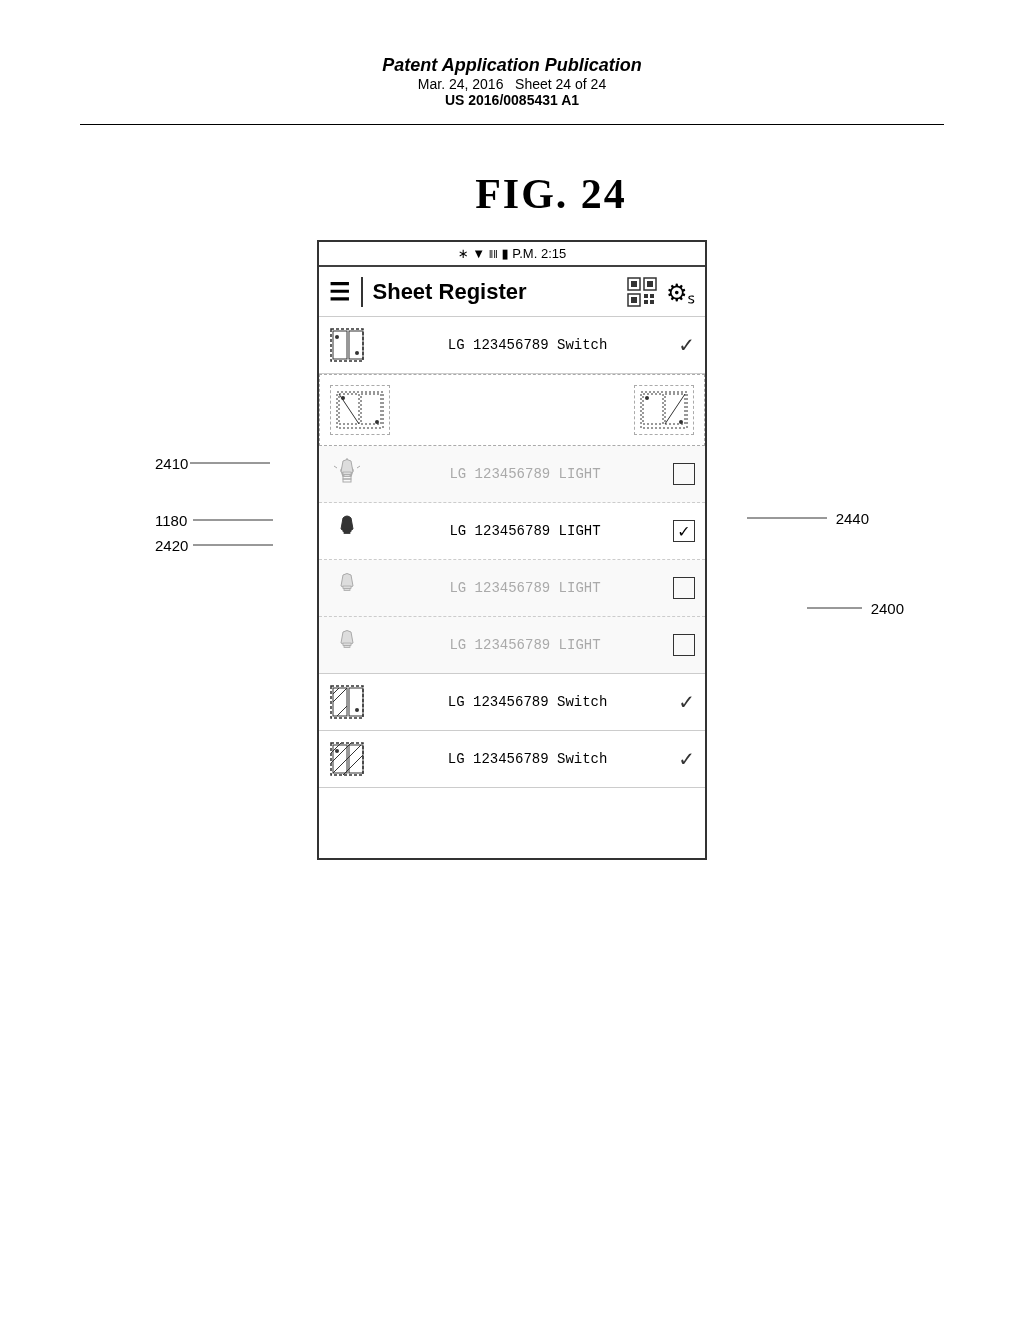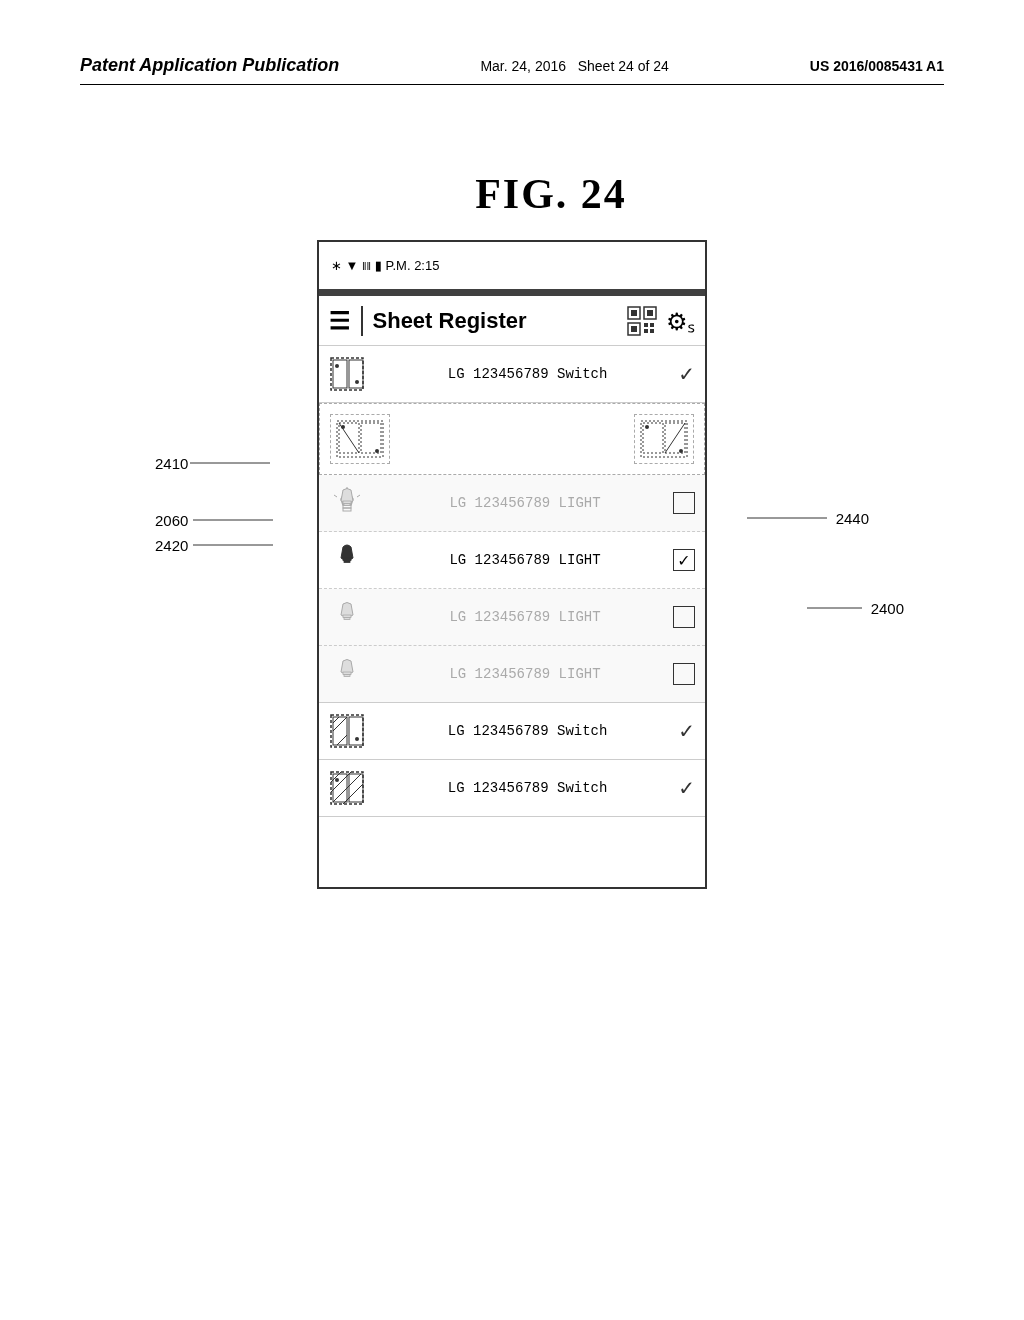--- a/index.html
+++ b/index.html
@@ -15,21 +15,22 @@
     
     .patent-header {
       position: absolute;
       top: 55px;
       left: 80px;
       right: 80px;
       display: flex;
       justify-content: space-between;
       align-items: center;
       border-bottom: 1px solid #000;
-      padding-bottom: 8px;
+      padding-bottom: 16px;
+      flex-direction: column;
     }
     .patent-title {
       font-size: 18px;
       font-weight: bold;
       font-style: italic;
     }
     .patent-date {
       font-size: 14px;
     }
     .patent-number {
@@ -58,23 +59,23 @@
       left: 50%;
       transform: translateX(-50%);
       width: 390px;
       border: 2px solid #333;
       background: #fff;
     }
 
     
     .status-bar {
       background: #fff;
-      border-bottom: 7px solid #404040;
-      padding: 16px 12px;
-      text-align: left;
+      border-bottom: 2px solid #404040;
+      padding: 4px 12px;
+      text-align: center;
       font-size: 13px;
       font-family: Arial, sans-serif;
     }
 
     
     .title-bar {
       display: flex;
       align-items: center;
       padding: 8px 10px;
       border-bottom: 1px solid #ccc;
@@ -327,21 +328,21 @@
 </div>
 
 <div style="position:absolute; top:455px; left:155px; font-size:15px; font-family:Liberation Sans, sans-serif;">
   <span>2410</span>
   <svg style="position:absolute; left:35px; top:7px;" width="80" height="2">
       <line x1="0" y1="1" x2="80" y2="1" stroke="#333" stroke-width="1"></line>
     </svg>
 </div>
 
 <div style="position:absolute; top:512px; left:155px; font-size:15px; font-family:Arial;">
-  <span>2060</span>
+  <span>1180</span>
   <svg style="position:absolute; left:38px; top:7px;" width="80" height="2">
       <line x1="0" y1="1" x2="80" y2="1" stroke="#333" stroke-width="1"></line>
     </svg>
 </div>
 
 <div style="position:absolute; top:537px; left:155px; font-size:15px; font-family:Arial;">
   <span>2420</span>
   <svg style="position:absolute; left:38px; top:7px;" width="80" height="2">
       <line x1="0" y1="1" x2="80" y2="1" stroke="#333" stroke-width="1"></line>
     </svg>

